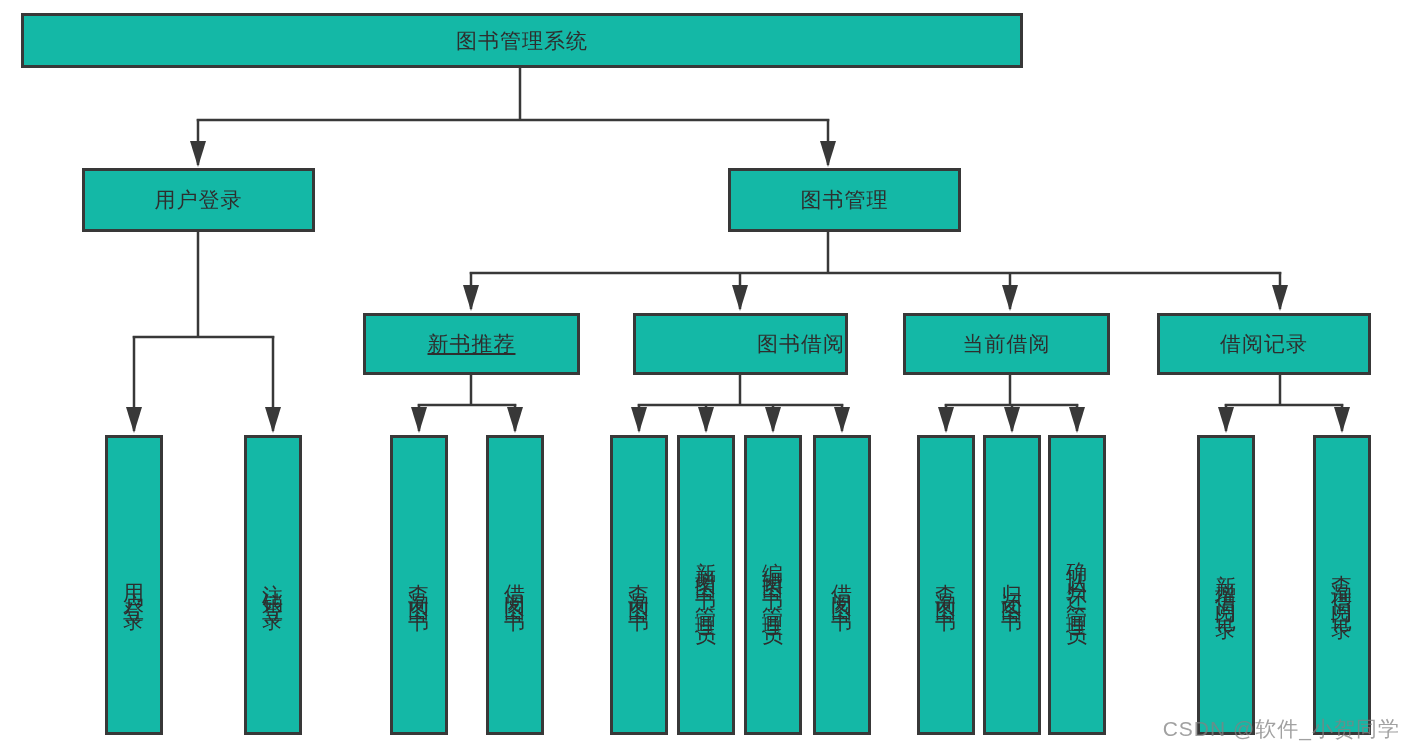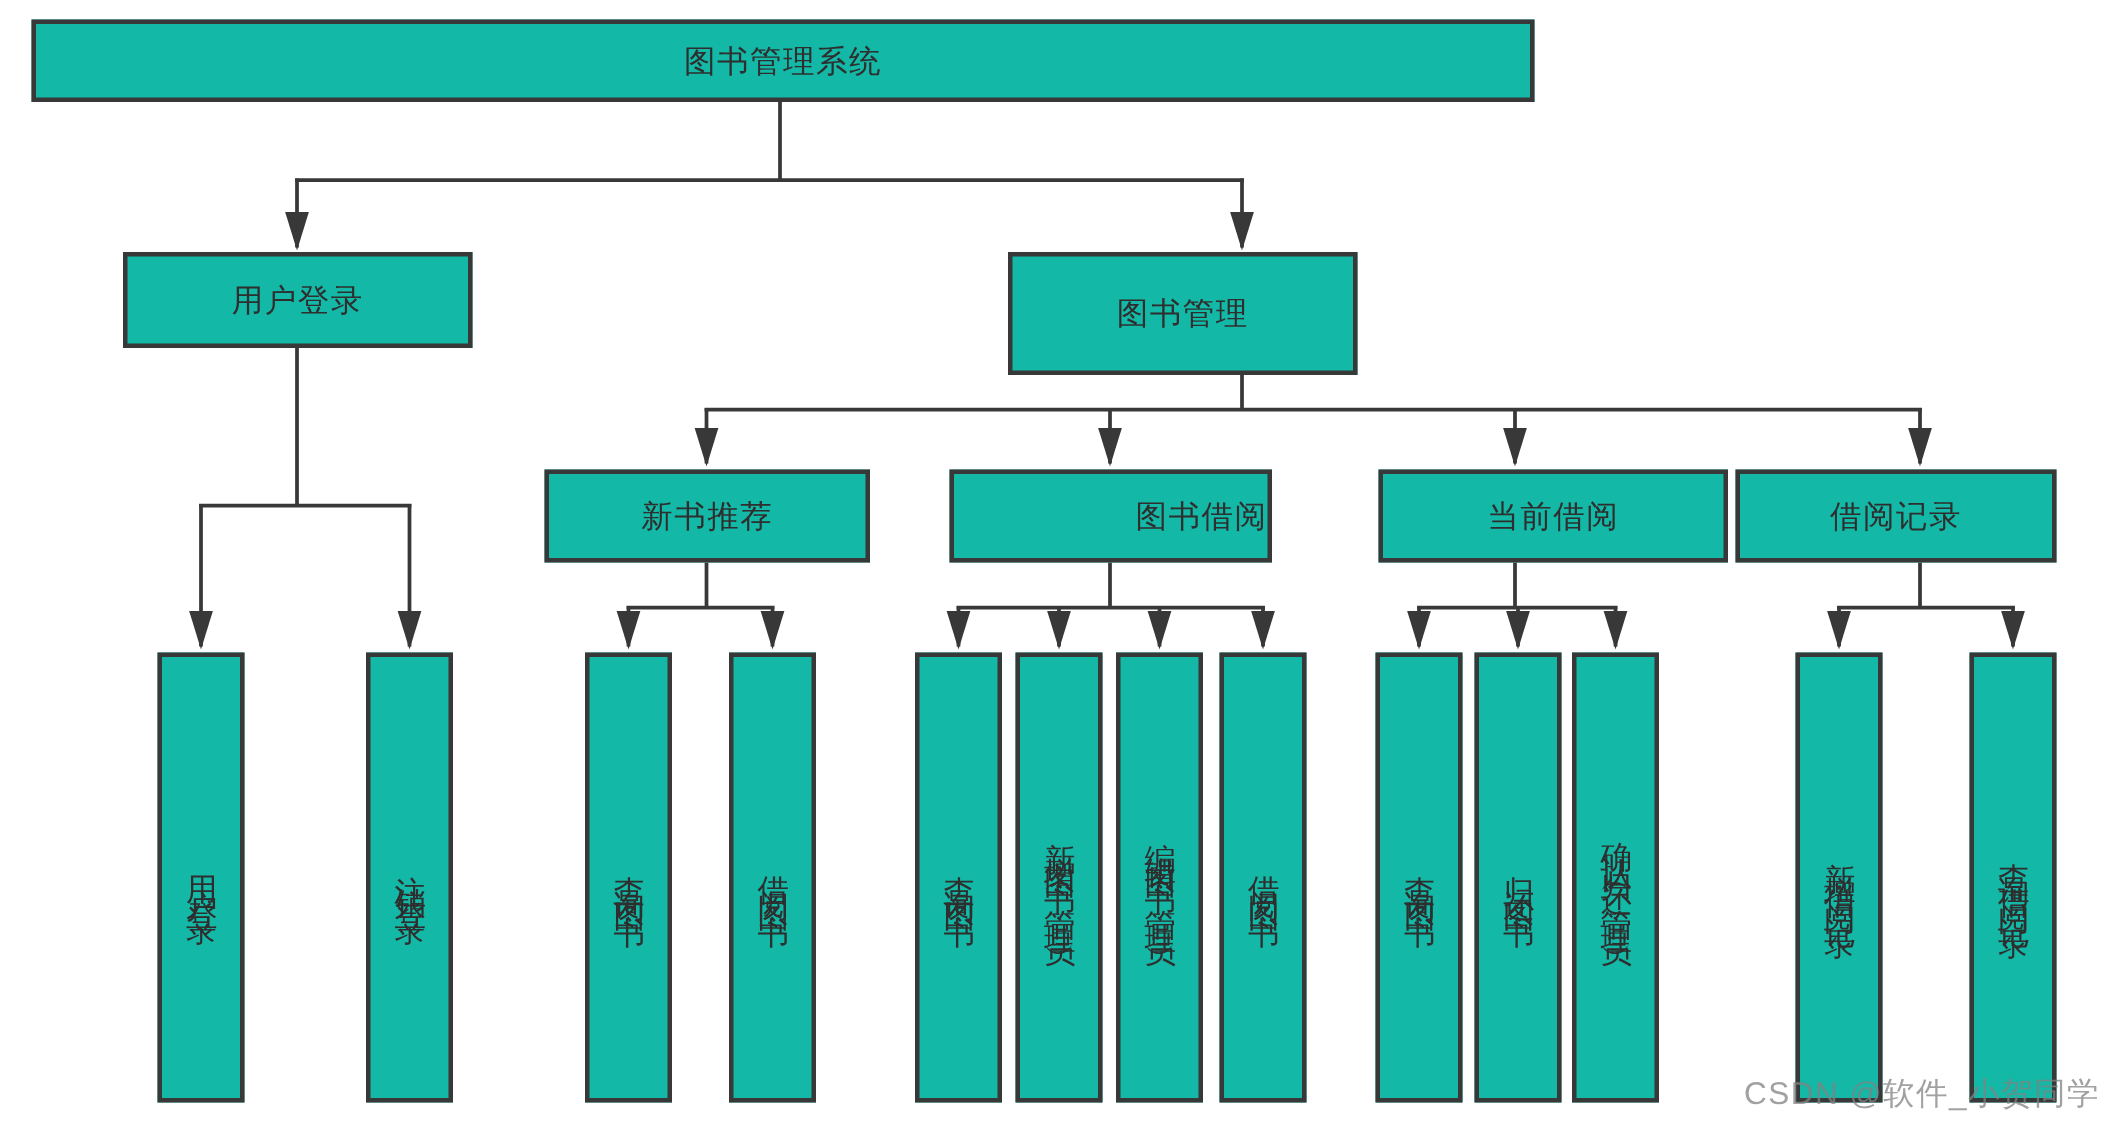--- a/index.html
+++ b/index.html
@@ -32,25 +32,25 @@
     align-items: center;
     justify-content: center;
   }
   .hlabel {
     font-size: 21px;
     letter-spacing: 1px;
     white-space: nowrap;
   }
   .root  { left: 21px;  top: 13px;  width: 1002px; height: 55px; }
   .l2-a  { left: 82px;  top: 168px; width: 233px;  height: 64px; }
-  .l2-b  { left: 672px; top: 168px; width: 233px;  height: 82px; }
+  .l2-b  { left: 728px; top: 168px; width: 233px;  height: 64px; }
   .l3    { top: 313px; height: 62px; }
-  .l3-1  { left: 363px;  width: 217px; }
+  .l3-1  { left: 363px;  width: 217px; text-decoration: underline; }
   .l3-2  { left: 633px;  width: 215px; justify-content: flex-end; }
-  .l3-3  { left: 903px;  width: 233px; margin-left: 16px; }
+  .l3-3  { left: 903px;  width: 207px; }
   .l3-4  { left: 1157px; width: 214px; }
   .leaf  { top: 435px; width: 58px; height: 300px; }
   .lf-1  { left: 105px; }
   .lf-2  { left: 244px; }
   .lf-3  { left: 390px; }
   .lf-4  { left: 486px; }
   .lf-5  { left: 610px; }
   .lf-6  { left: 677px; }
   .lf-7  { left: 744px; }
   .lf-8  { left: 813px; }

